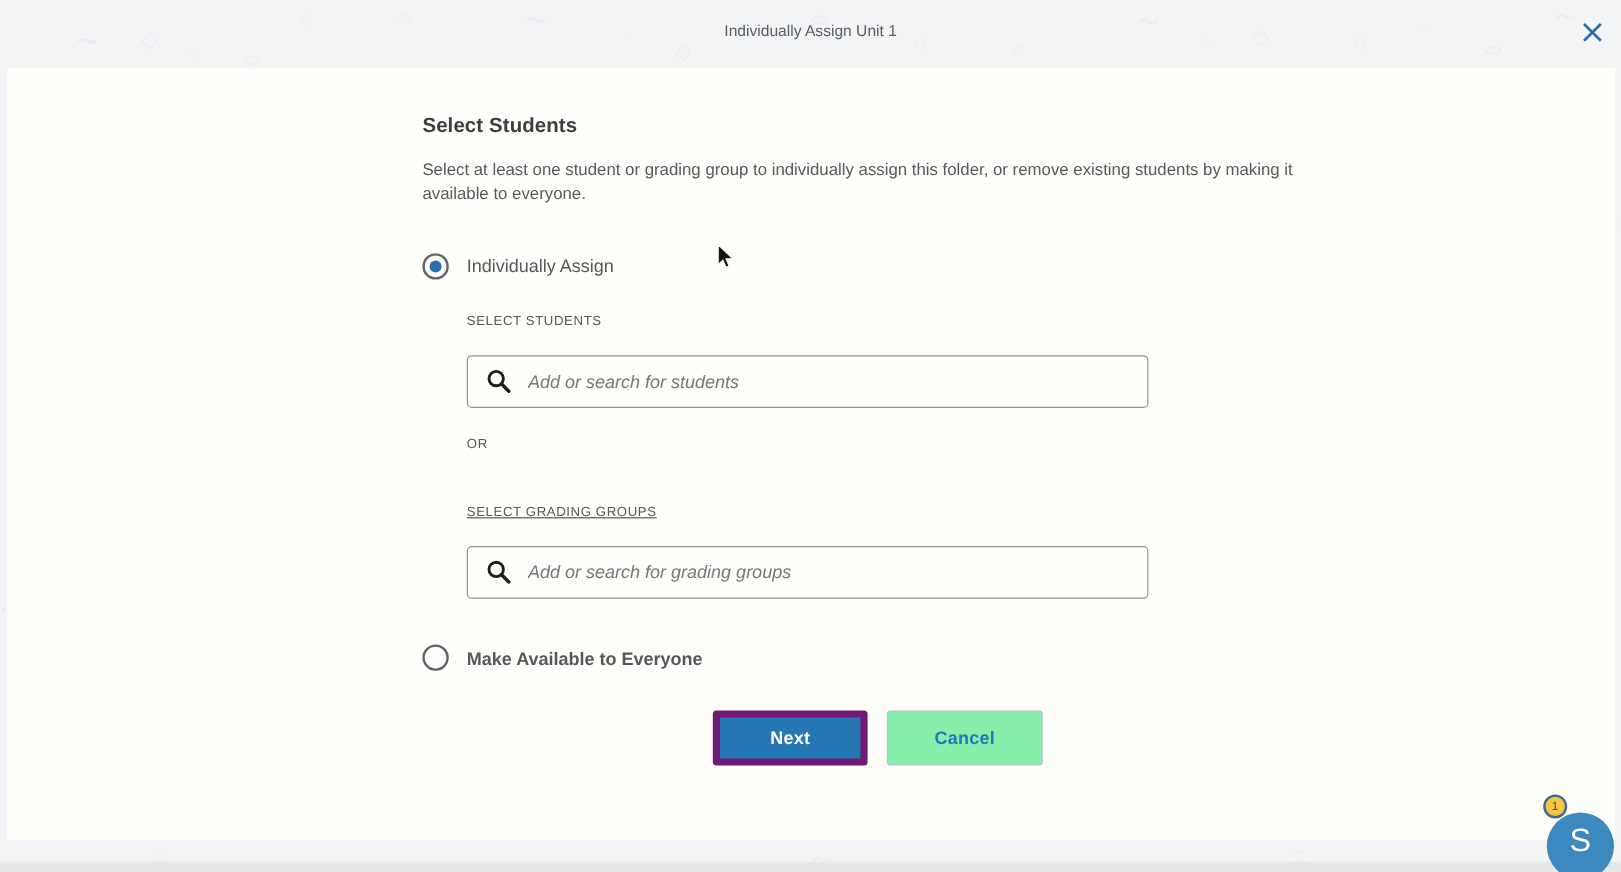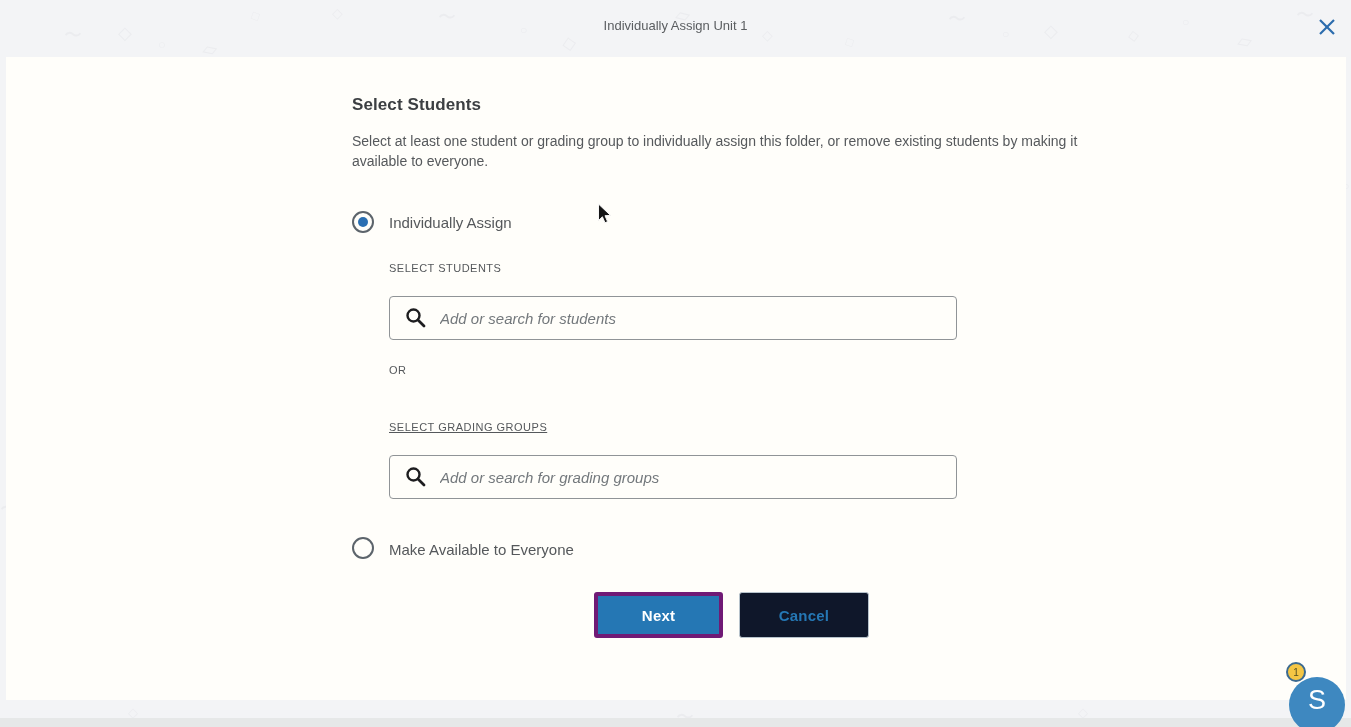--- a/index.html
+++ b/index.html
@@ -71,25 +71,25 @@
     pointer-events:none;
   }
   .btn {
     position:absolute; height:46px; border-radius:3px; font-size:15px;
     font-weight:700; cursor:pointer; display:flex; align-items:center;
     justify-content:center; font-family:"Liberation Sans","DejaVu Sans",sans-serif;
     letter-spacing:.2px;
   }
   .btn-next {
     left:594px; top:592px; width:129px;
-    background:#2577b4; color:#ffffff; border:4px solid #701a75;
+    background:#2577b4; color:#ffffff; border:6px solid #701a75;
   }
   .btn-cancel {
     left:739px; top:592px; width:130px;
-    background:#0f172a; color:#2577b4; border:1px solid #b7c3cc;
+    background:#86efac; color:#2577b4; border:1px solid #b7c3cc;
   }
   .cursor {
     position:absolute; left:597px; top:203px; width:15px; height:22px;
     pointer-events:none; z-index:50;
   }
   .avatar {
     position:absolute; left:1289px; top:677px; width:56px; height:56px;
     border-radius:50%; background:#3e88c0; color:#ffffff;
     display:flex; align-items:flex-start; justify-content:center;
     font-size:27px; padding-top:8px; cursor:pointer; z-index:40;
@@ -171,21 +171,21 @@
   <input type="text" placeholder="Add or search for grading groups" style="">
   <span class="search-icon">
     <svg width="21" height="21" viewBox="0 0 21 21">
       <circle cx="8.5" cy="8.5" r="6" fill="none" stroke="#1d1d1f" stroke-width="2.4"></circle>
       <line x1="13" y1="13" x2="19" y2="19" stroke="#1d1d1f" stroke-width="2.8" stroke-linecap="round"></line>
     </svg>
   </span>
 </div>
 
 <div class="radio" style="left:352px;top:537px;" role="radio" aria-checked="false"></div>
-<div class="radio-label" style="left:389px;top:541px;">Make Available to Everyone</div>
+<div class="radio-label" style="left:389px;top:541px;font-weight:bold;">Make Available to Everyone</div>
 
 <button class="btn btn-next">Next</button>
 <button class="btn btn-cancel">Cancel</button>
 
 <span class="cursor">
   <svg width="15" height="22" viewBox="0 0 15 22">
     <path d="M1.5 1 L1.5 17.5 L5.4 13.8 L8 19.8 L10.6 18.6 L8 12.7 L13.5 12.4 Z" fill="#151515" stroke="#f6f6f6" stroke-width="1"></path>
   </svg>
 </span>
 

